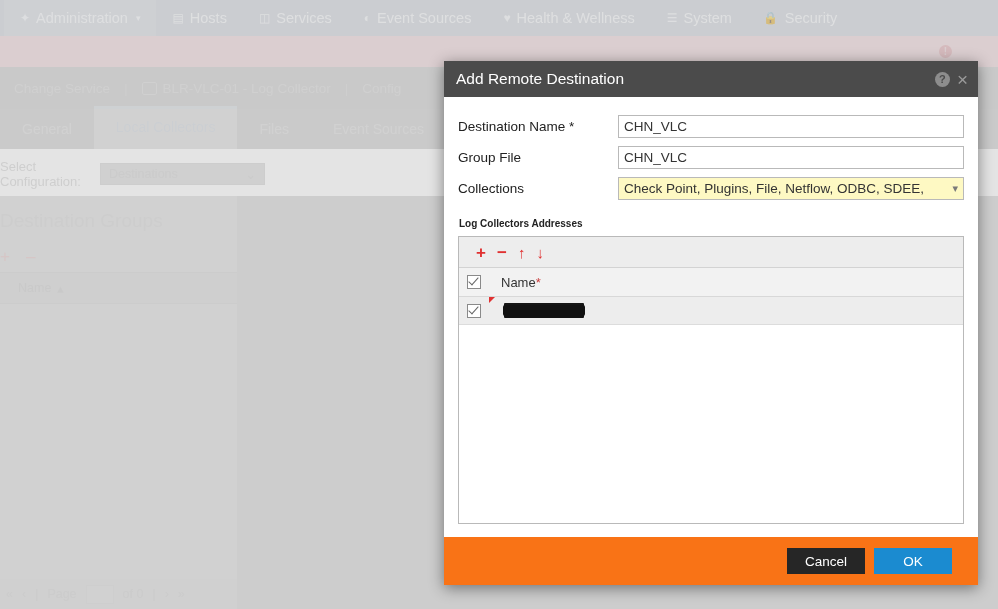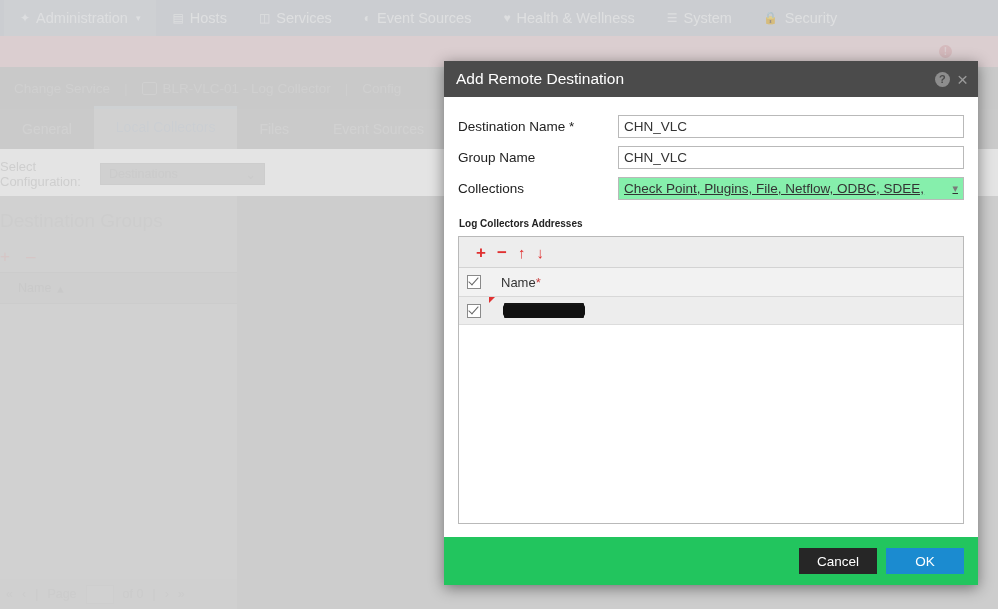--- a/index.html
+++ b/index.html
@@ -209,26 +209,26 @@
     font-size: 13.5px;
     color: #333;
     padding: 0 5px;
     box-sizing: border-box;
     font-family: "Liberation Sans", sans-serif;
     outline: none;
   }
   .fselect {
     flex: 1; height: 23px;
     border: 1px solid #b9b9b9;
-    background: #86efac;
+    background: #fef9c3;
     font-size: 13.5px; color: #333;
     padding: 0 5px;
     box-sizing: border-box;
     display: flex; align-items: center; justify-content: space-between;
-    overflow: hidden; white-space: nowrap; text-decoration: underline;
+    overflow: hidden; white-space: nowrap;
   }
   .chev { color: #7a7a7a; font-size: 11px; margin-left: 4px; }
 
   .section-title {
     font-size: 10px; font-weight: bold; color: #222;
     margin: 14px 0 7px 1px;
   }
   .listbox {
     flex: 1;
     border: 1px solid #b9b9b9;
@@ -288,24 +288,24 @@
   .redmark {
     position: absolute; left: 30px; top: 0;
     width: 0; height: 0;
     border-top: 6px solid #e03131;
     border-right: 6px solid transparent;
   }
   .list-empty { flex: 1; background: #fff; }
 
   .dlg-footer {
     height: 48px;
-    background: #22c55e;
+    background: #f97316;
     display: flex; align-items: center; justify-content: flex-end;
     gap: 9px;
-    padding-right: 14px;
+    padding-right: 26px;
     box-sizing: border-box;
   }
   .btn {
     height: 26px; min-width: 78px;
     border: none;
     font-size: 13.5px;
     color: #fff;
     font-family: "Liberation Sans", sans-serif;
     cursor: default;
   }
@@ -421,21 +421,21 @@
     </div>
 
     <div class="dlg-body">
 
       <div class="frow">
         <div class="flabel">Destination Name *</div>
         <input class="finput" value="CHN_VLC" style="">
       </div>
 
       <div class="frow">
-        <div class="flabel">Group Name</div>
+        <div class="flabel">Group File</div>
         <input class="finput" value="CHN_VLC" style="">
       </div>
 
       <div class="frow">
         <div class="flabel">Collections</div>
         <div class="fselect">
           <span>Check Point, Plugins, File, Netflow, ODBC, SDEE,</span>
           <span class="chev">▾</span>
         </div>
       </div>

